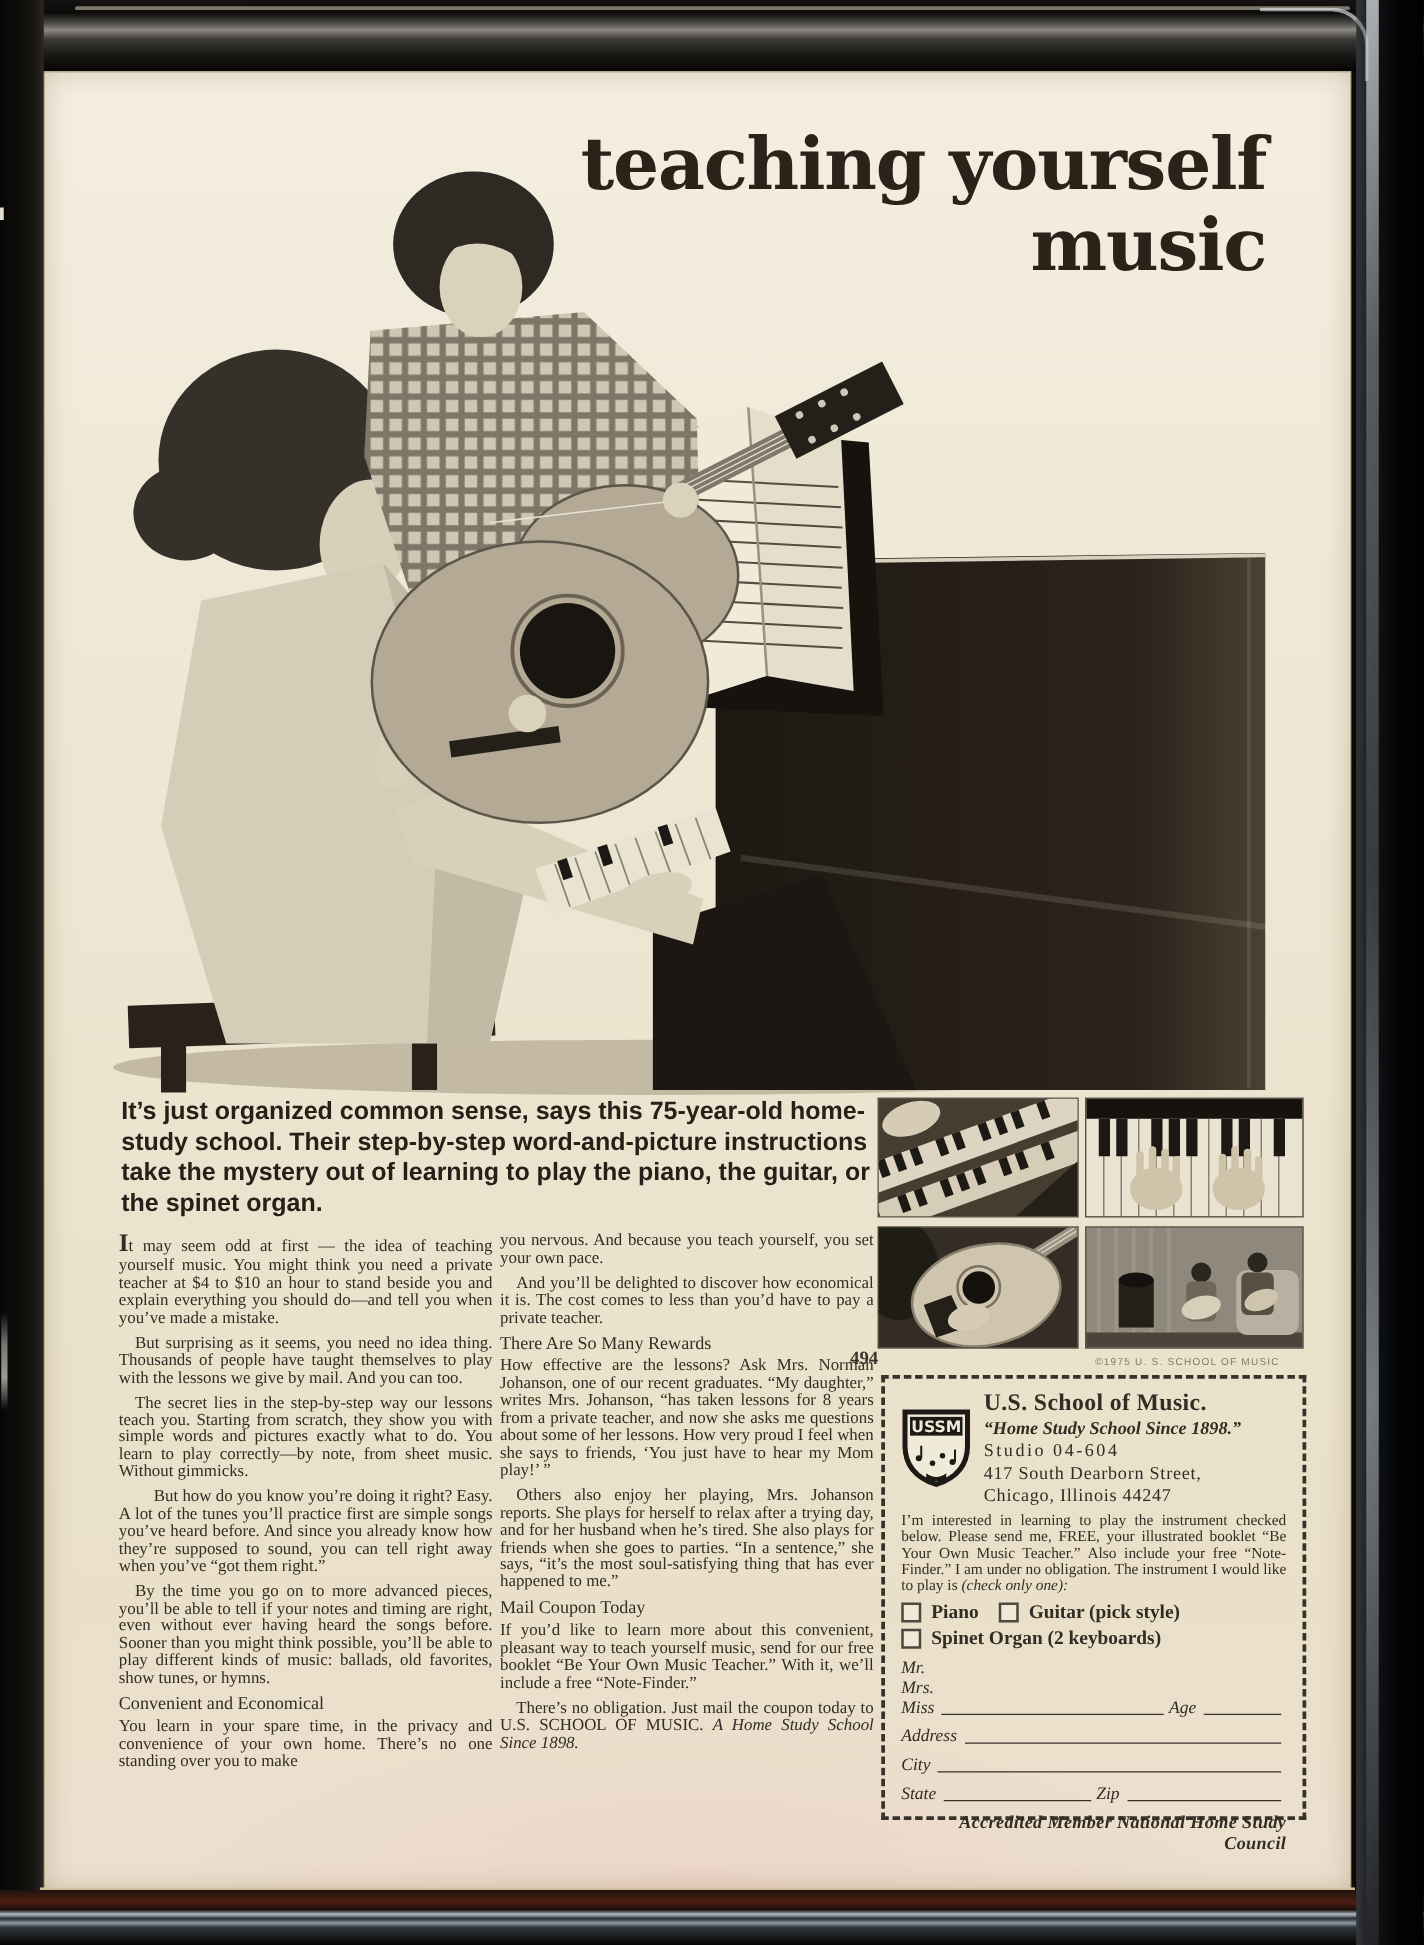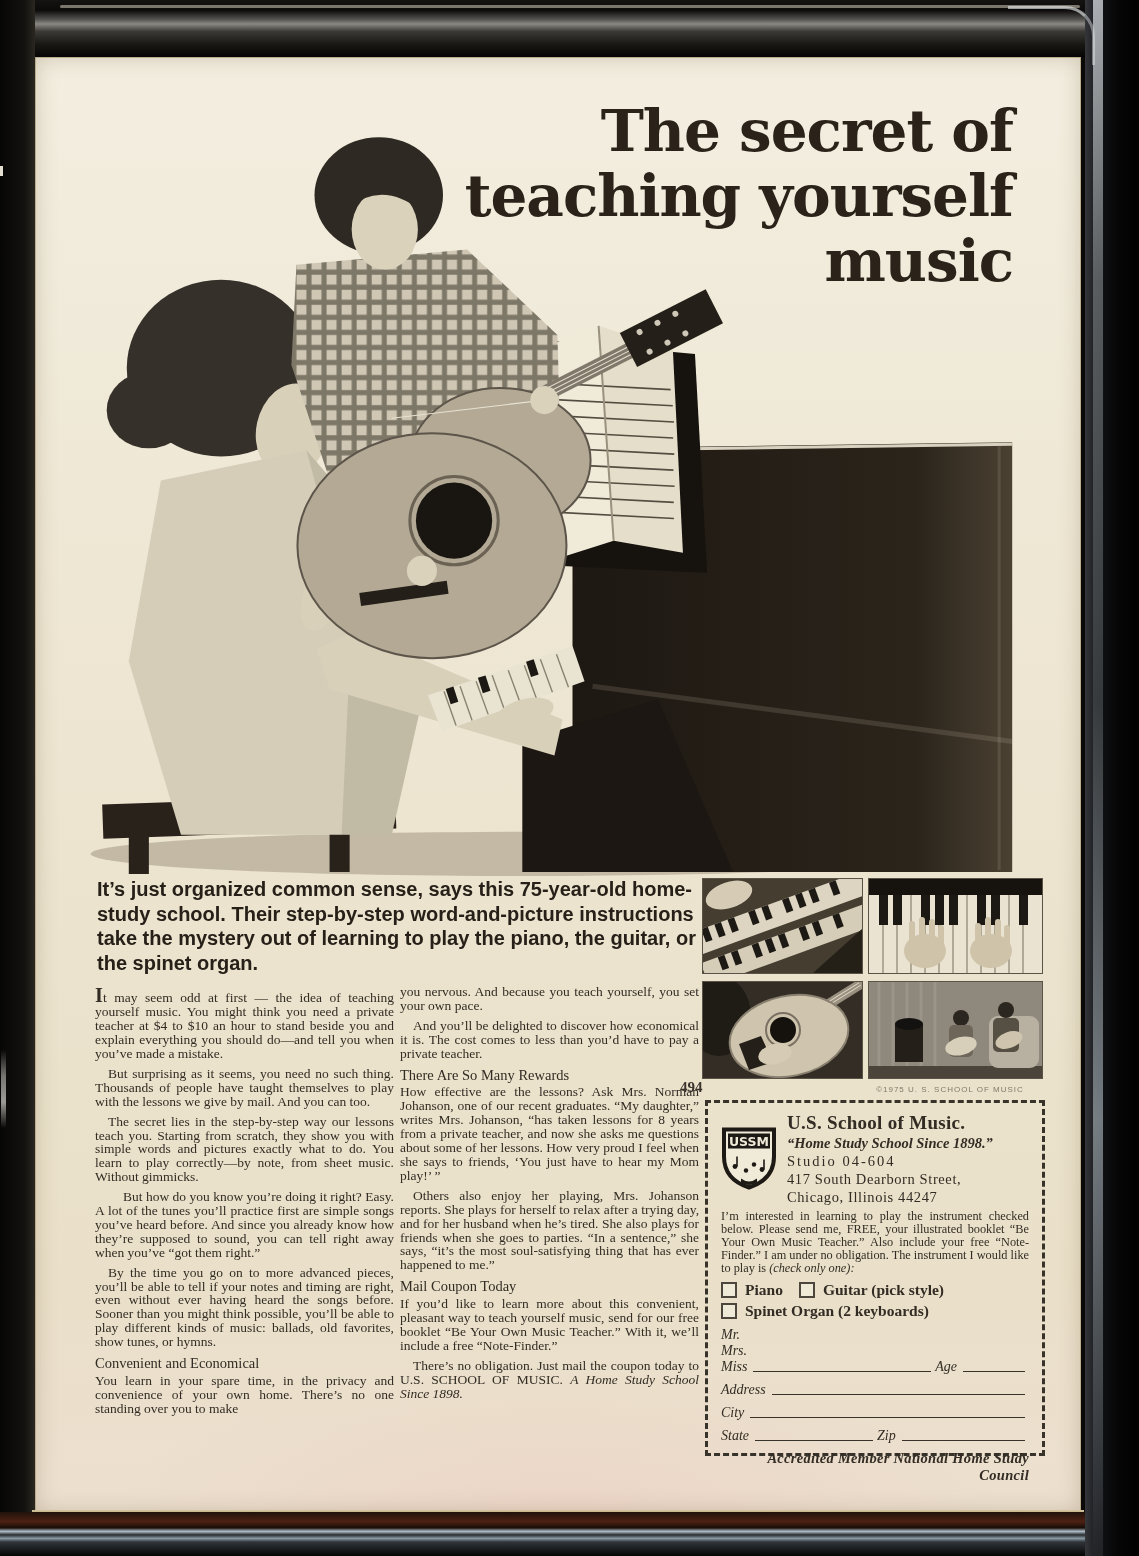--- a/index.html
+++ b/index.html
@@ -160,21 +160,20 @@
       <g stroke="#8a8370" stroke-width="1.4">
         <path d="M352,590 L364,624 M368,585 L380,619 M384,580 L396,613 M400,574 L412,608 M416,569 L428,602 M432,564 L444,597 M448,558 L460,591 M464,553 L476,586"></path>
       </g>
       <rect x="356" y="586" width="8" height="16" fill="#1c1914" transform="rotate(-18 360 594)"></rect>
       <rect x="388" y="575" width="8" height="16" fill="#1c1914" transform="rotate(-18 392 583)"></rect>
       <rect x="436" y="559" width="8" height="16" fill="#1c1914" transform="rotate(-18 440 567)"></rect>
       <ellipse cx="432" cy="612" rx="30" ry="14" fill="#d9d0ba" transform="rotate(-16 432 612)"></ellipse>
     </svg>
 
     <div class="headline">
-      <div>The secret of</div>
       <div>teaching yourself</div>
       <div>music</div>
     </div>
 
     <div class="intro">It’s just organized common sense, says this 75-year-old home-study school. Their step-by-step word-and-picture instructions take the mystery out of learning to play the piano, the guitar, or the spinet organ.</div>
 
     <div class="photo-grid">
       <svg viewBox="0 0 159 94" aria-hidden="true">
         <rect width="159" height="94" fill="#443d30"></rect>
         <g transform="rotate(-20 80 47)">
@@ -263,21 +262,21 @@
           <rect x="124" y="36" width="26" height="34" rx="5" fill="#564f43"></rect>
         <ellipse cx="140" cy="58" rx="14" ry="8" fill="#cfc5ae" transform="rotate(-20 140 58)"></ellipse>
       </svg>
     </div>
 
     <div class="pageno">494</div>
     <div class="credit">©1975 U. S. SCHOOL OF MUSIC</div>
 
     <div class="col col-left">
       <p class="dropcap">It may seem odd at first — the idea of teaching yourself music. You might think you need a private teacher at $4 to $10 an hour to stand beside you and explain everything you should do—and tell you when you’ve made a mistake.</p>
-      <p class="ind">But surprising as it seems, you need no such thing. Thousands of people have taught themselves to play with the lessons we give by mail. And you can too.</p>
+      <p class="ind">But surprising as it seems, you need no idea thing. Thousands of people have taught themselves to play with the lessons we give by mail. And you can too.</p>
       <p class="ind">The secret lies in the step-by-step way our lessons teach you. Starting from scratch, they show you with simple words and pictures exactly what to do. You learn to play correctly—by note, from sheet music. Without gimmicks.</p>
       <p class="ind2">But how do you know you’re doing it right? Easy. A lot of the tunes you’ll practice first are simple songs you’ve heard before. And since you already know how they’re supposed to sound, you can tell right away when you’ve “got them right.”</p>
       <p class="ind">By the time you go on to more advanced pieces, you’ll be able to tell if your notes and timing are right, even without ever having heard the songs before. Sooner than you might think possible, you’ll be able to play different kinds of music: ballads, old favorites, show tunes, or hymns.</p>
       <div class="colhead">Convenient and Economical</div>
       <p>You learn in your spare time, in the privacy and convenience of your own home. There’s no one standing over you to make</p>
     </div>
 
     <div class="col col-right">
       <p>you nervous. And because you teach yourself, you set your own pace.</p>
       <p class="ind">And you’ll be delighted to discover how economical it is. The cost comes to less than you’d have to pay a private teacher.</p>

